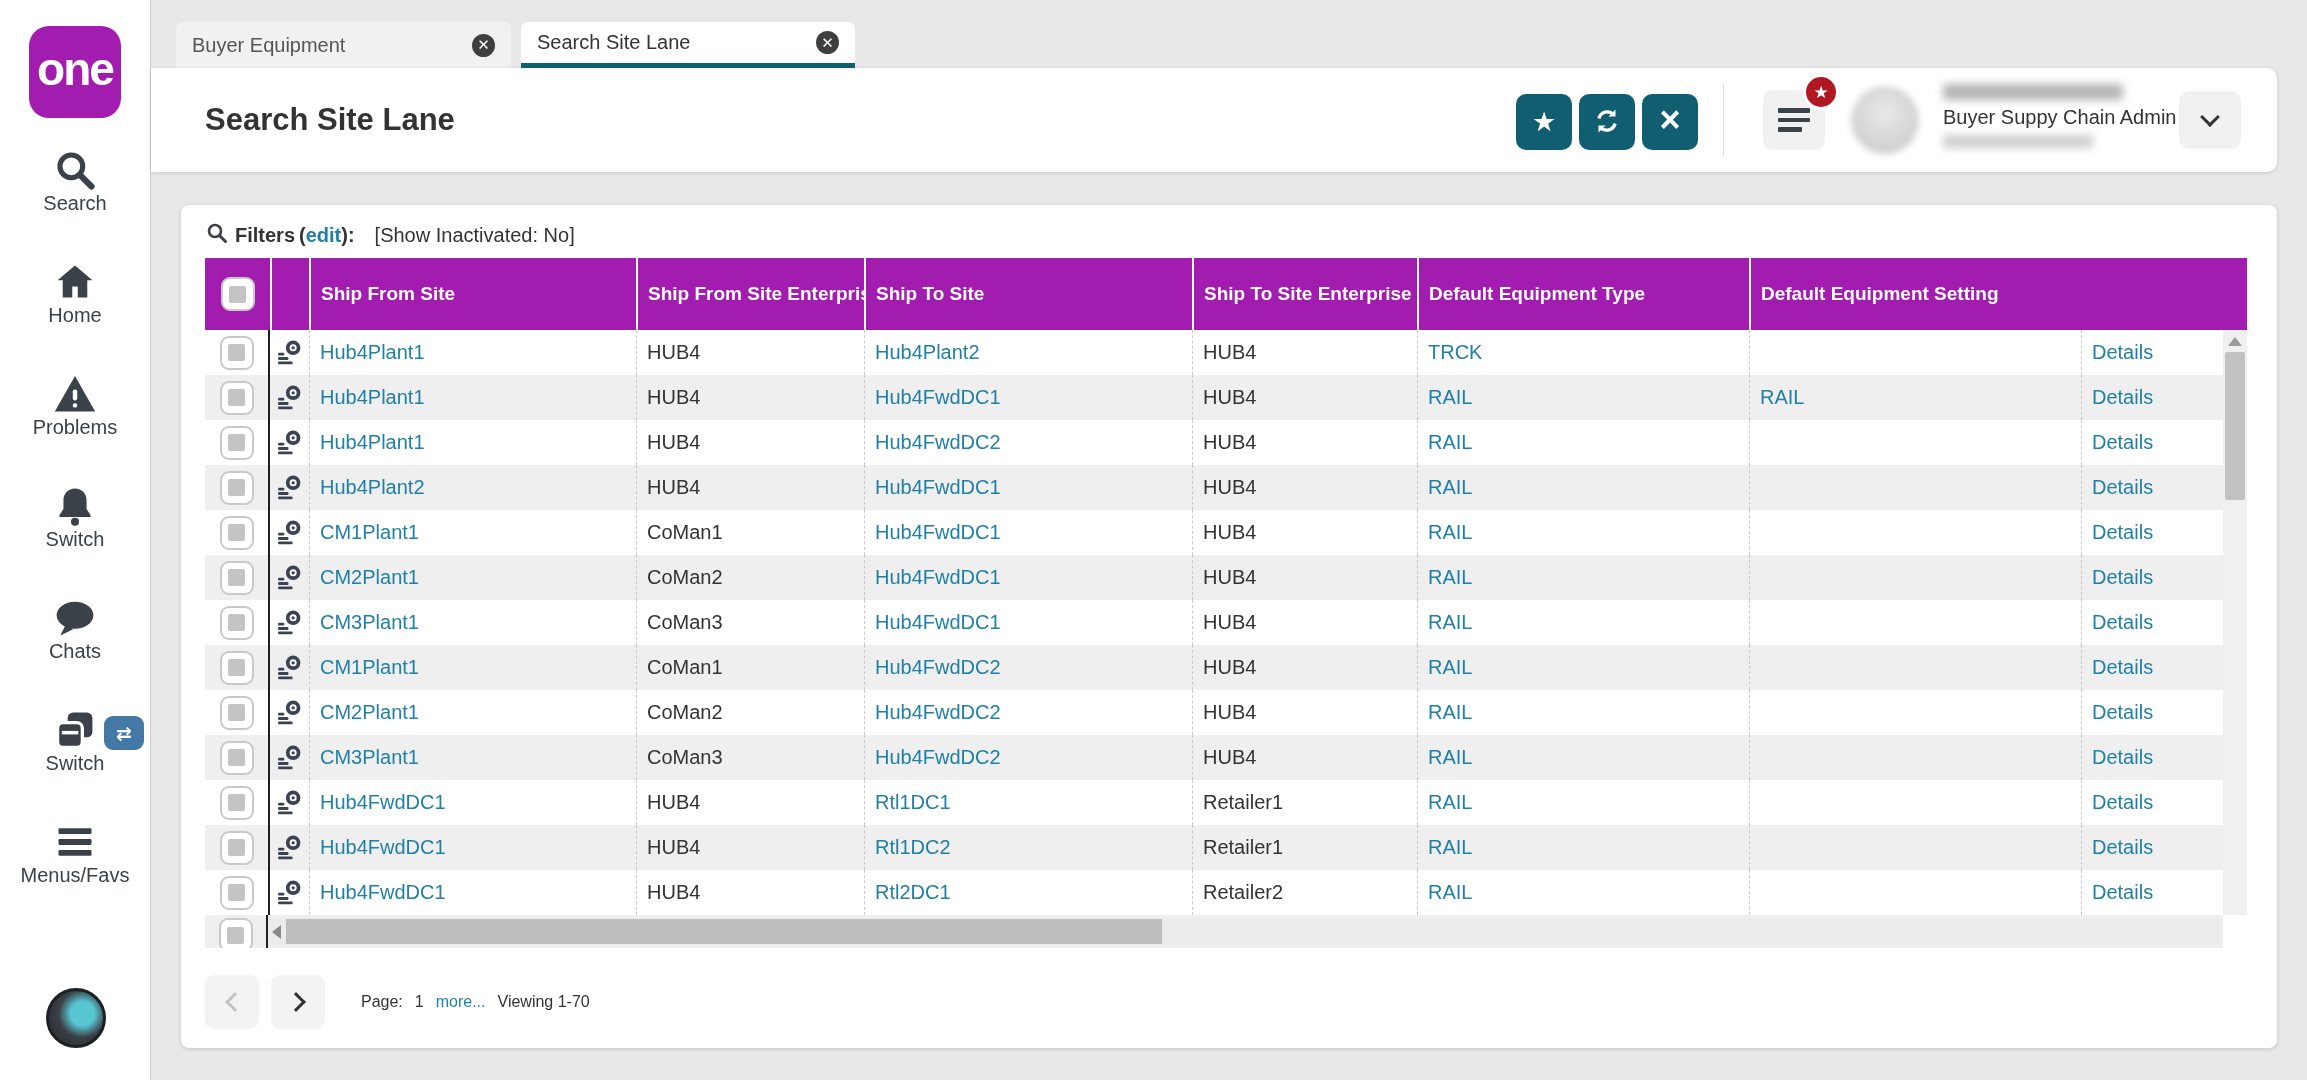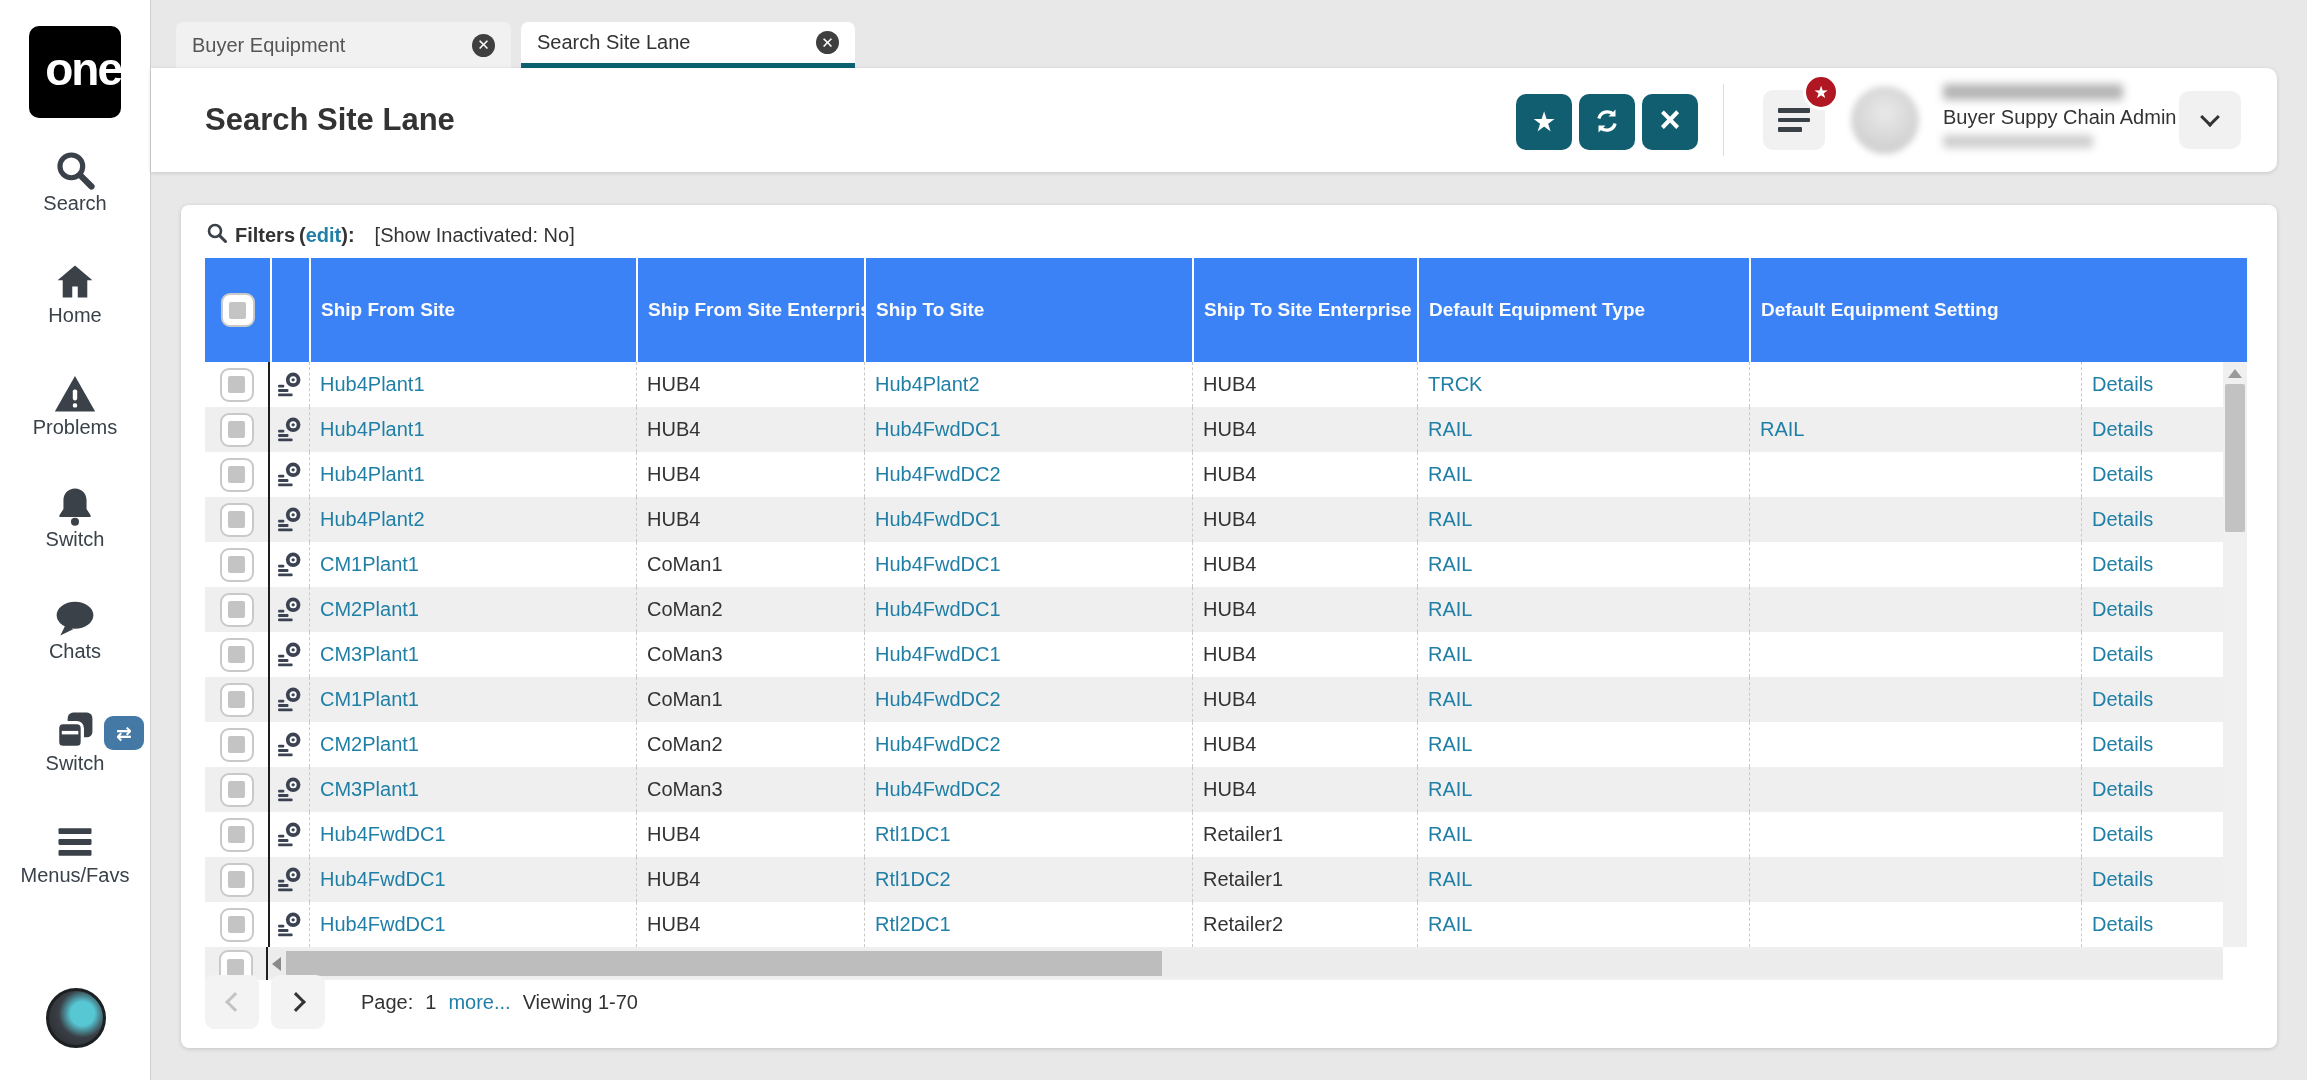--- a/index.html
+++ b/index.html
@@ -6,22 +6,22 @@
   html,body { margin:0; padding:0; }
   body {
     width:2307px; height:1080px; position:relative; overflow:hidden;
     background:#e8e8e8;
     font-family:"Liberation Sans","DejaVu Sans",sans-serif;
     color:#333;
   }
   
   #sidebar { position:absolute; left:0; top:0; width:151px; height:1080px;
     background:#fff; border-right:1px solid #cfcfcf; }
-  .logo { width:92px; height:92px; margin:26px auto 0; background:#000000;
-    border-radius:10px; display:flex; align-items:center; justify-content:flex-end; }
+  .logo { width:92px; height:92px; margin:26px auto 0; background:#a21caf;
+    border-radius:20px; display:flex; align-items:center; justify-content:center; }
   .logo span { color:#fff; font-size:46px; font-weight:bold; letter-spacing:-2px; margin-top:-6px; }
   #side-nav { position:absolute; top:148px; left:0; width:150px; display:flex;
     flex-direction:column; align-items:center; gap:46px; }
   .side-item { width:150px; height:66px; display:flex; flex-direction:column;
     align-items:center; justify-content:flex-start; cursor:pointer; position:relative; }
   .side-item .ic { width:44px; height:44px; }
   .side-item .ic svg { width:44px; height:44px; }
   .side-item .lbl { font-size:20px; color:#3a4149; margin-top:0px; white-space:nowrap; }
   .side-badge { position:absolute; right:6px; top:8px; width:40px; height:34px;
     background:#4579a5; border-radius:9px; color:#fff; font-size:19px; font-weight:bold;
@@ -78,21 +78,21 @@
   
   #tablecard { position:absolute; left:181px; top:205px; width:2096px; height:843px;
     background:#fff; border-radius:8px; box-shadow:0 1px 4px rgba(0,0,0,.16); }
   #filters-row { position:absolute; left:24px; top:12px; height:36px; display:flex;
     align-items:center; gap:6px; font-size:20px; }
   #filters-row .b { font-weight:bold; color:#333; }
   #filters-row .edit { color:#1f7fa6; font-weight:bold; cursor:pointer; }
   #filters-summary { margin-left:14px; color:#333; }
   #table { position:absolute; left:24px; top:53px; width:2042px; }
   
-  #thead { display:flex; width:2042px; height:104px; background:#3b82f6; color:#fbfbfb; }
+  #thead { display:flex; width:2042px; height:72px; background:#a21caf; color:#fbfbfb; }
   .th { display:flex; align-items:center; padding:0 6px 0 10px; font-weight:bold;
     font-size:19px; white-space:nowrap; overflow:hidden; border-left:2px solid #fff; }
   .th:first-child { border-left:none; justify-content:center; padding:0; }
   
   #tbody-wrap { position:relative; width:2042px; height:585px; }
   #tbody { width:2018px; }
   .tr { display:flex; width:2018px; height:45px; align-items:center; background:#fff; }
   .tr.alt { background:#efefef; }
   .td { height:45px; display:flex; align-items:center; padding-left:10px; font-size:20px;
     color:#333; border-left:1px dashed #c9c9c9; overflow:hidden; white-space:nowrap; }
@@ -119,21 +119,21 @@
   #strip .cb { margin-top:3px; }
   #hscroll { position:absolute; left:63px; top:3px; width:1955px; height:27px; background:#ececec; }
   #hscroll .left-arrow { position:absolute; left:4px; top:7px; width:0; height:0;
     border-top:7px solid transparent; border-bottom:7px solid transparent;
     border-right:9px solid #8a8a8a; }
   #hscroll .thumb { position:absolute; left:18px; top:1px; width:876px; height:25px;
     background:#bdbdbd; cursor:pointer; }
   
   #tfooter { position:absolute; left:24px; right:16px; top:768px; height:58px;
     display:flex; align-items:center; justify-content:space-between; }
-  #pager { display:flex; align-items:center; gap:12px; font-size:20px;text-align:center; }
+  #pager { display:flex; align-items:center; gap:12px; font-size:16px;text-align:center; }
   .pbtn { width:54px; height:54px; border:none; background:#f3f3f3; border-radius:9px;
     display:flex; align-items:center; justify-content:center; cursor:pointer; }
   .pbtn.disabled { cursor:default; }
   #pager .gap { width:12px; }
   #pager .more { color:#1f7fa6; cursor:pointer; }
   #action-btns { display:flex; gap:10px; }
   .act-btn { height:53px; padding:0 19px; background:#115e70; color:#fff; font-size:21px;
     font-family:inherit; border:2px solid #0f5666; cursor:pointer;
     box-shadow:inset 0 0 0 2px rgba(255,255,255,.65); }
   .act-btn.disabled { background:#9dc0c8; border-color:#96bac2; cursor:default;

